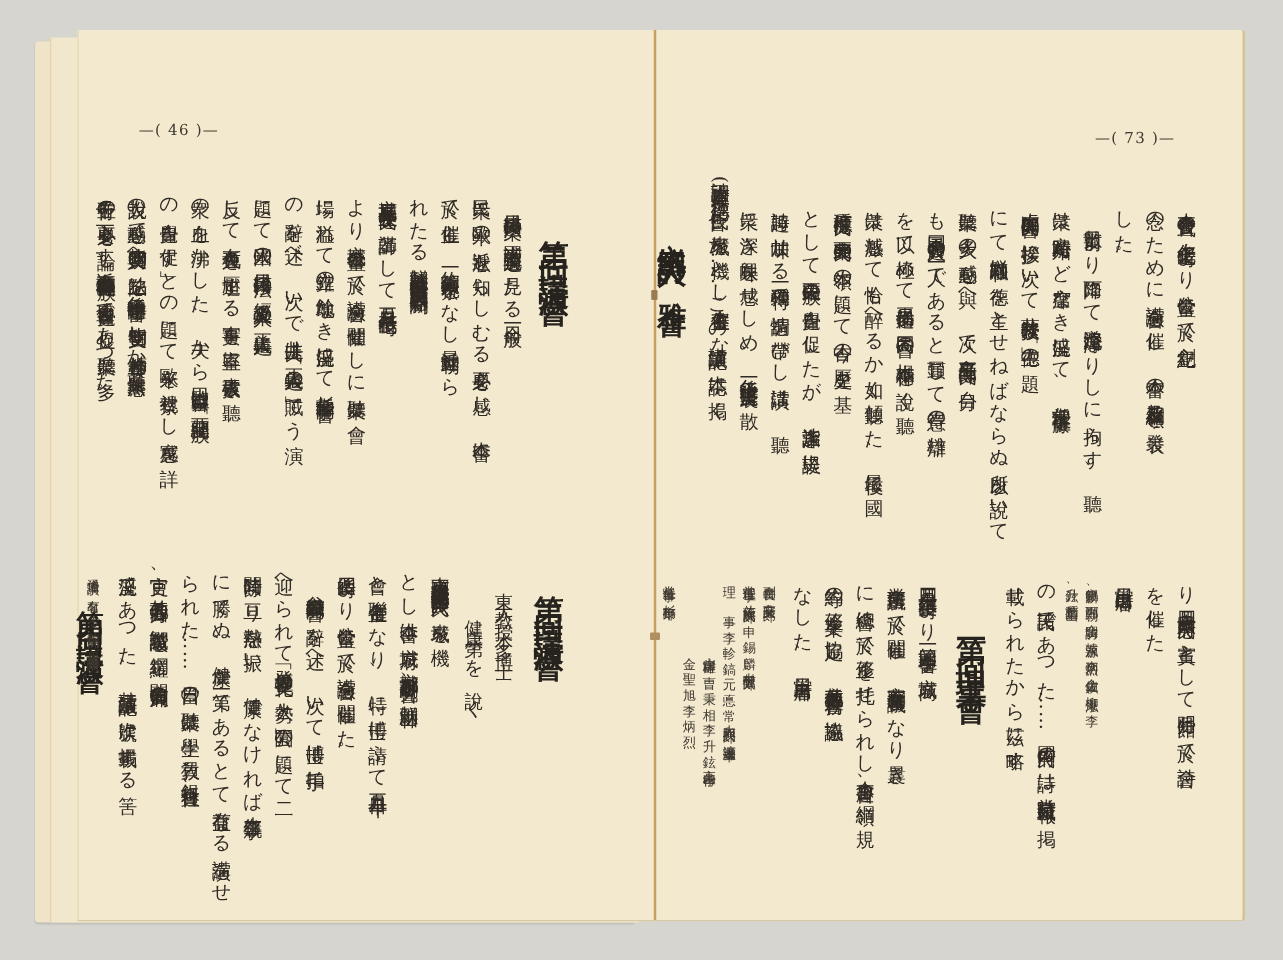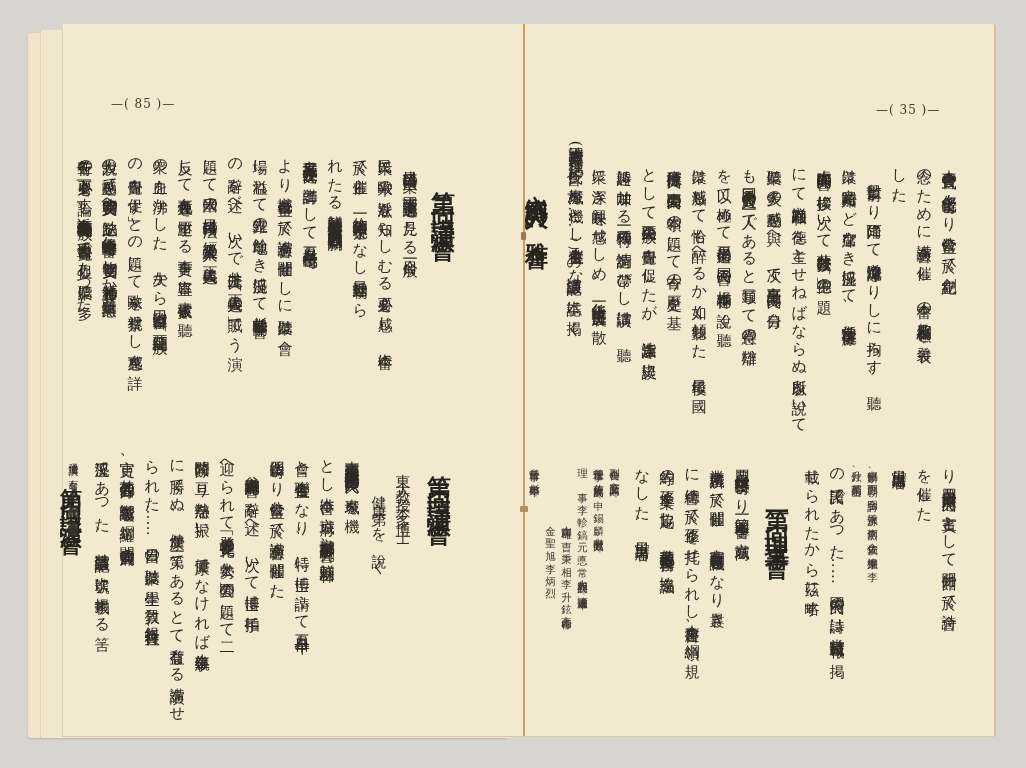--- a/index.html
+++ b/index.html
@@ -60,21 +60,21 @@
   }
   .mark { position:absolute; width:5px; height:8px; background:#9a7b55; border-radius:1px; }
 </style>
 </head>
 <body>
 
 <div class="sheet-under"></div>
 <div class="sheet-under2"></div>
 
 <div class="page page-left">
-  <div class="page-number" style="left:48px; top:73px;">—( 85 )—</div>
+  <div class="page-number" style="left:48px; top:73px;">—( 46 )—</div>
 
   <div class="heading" style="left:364px; top:148px;">第二回講演會</div>
 
   <div class="col" style="left:334px; top:135px;">排日移民法案の米國上下院通過を見たる今日一般</div>
   <div class="col" style="left:309px; top:124px;">民衆に歐米の近狀を知らしむる必要を感じ、本會に</div>
   <div class="col" style="left:284px; top:124px;">於て主催し、約一箇年歐米視察をなし最近歸朝せら</div>
   <div class="col" style="left:259px; top:124px;">れたる朝鮮總督府監察官山口安憲氏及大阪朝日新聞</div>
   <div class="col" style="left:234px; top:124px;">京城支局長井上收氏を講師として五月六日午後七時</div>
   <div class="col" style="left:209px; top:124px;">より京城公會堂に於て講演會を開催せしに聽衆は會</div>
   <div class="col" style="left:184px; top:124px;">場に溢れて立錐の餘地なき盛況にて杉常任幹事開會</div>
@@ -99,21 +99,21 @@
   <div class="col" style="left:126px; top:425px;">時間餘に亘り熱辯を振い、健康でなければ生存競爭</div>
   <div class="col" style="left:101px; top:425px;">に勝てぬ、健康か第一てあるとて有益なる講演をせ</div>
   <div class="col" style="left:76px; top:425px;">られた……當日の聽衆は學生、敎員、銀行會社員、</div>
   <div class="col" style="left:51px; top:425px;">官吏、其他各方面の智識階級を網羅し開會前滿員の</div>
   <div class="col" style="left:26px; top:425px;">盛況てあつた、其講演筆記は次號に掲載する筈</div>
 
   <div class="heading" style="left:-6px; top:446px; font-size:22px;">第四回講演會</div>
 </div>
 
 <div class="page page-right">
-  <div class="page-number" style="left:352px; top:79px;">—( 35 )—</div>
+  <div class="page-number" style="left:352px; top:79px;">—( 73 )—</div>
 
   <div class="col" style="left:412px; top:134px;">本會發會式の夕午後七時より公會堂に於て創立紀</div>
   <div class="col" style="left:387px; top:134px;">念のために講演會を催し、本會の趣旨及綱領を發表</div>
   <div class="col" style="left:362px; top:134px;">した。</div>
   <div class="col" style="left:337px; top:148px;">數日前より降雨にて道路泥濘なりしに拘らす、聽</div>
   <div class="col" style="left:312px; top:134px;">衆は定時前殆んど空席なき盛況にて、常任理事佐藤</div>
   <div class="col" style="left:287px; top:134px;">虎次郎氏開會の挨拶に次いて藤井敎授は「主德」の題</div>
   <div class="col" style="left:262px; top:134px;">にて內鮮融和は德を主とせねばならぬ所以を說いて</div>
   <div class="col" style="left:237px; top:134px;">聽衆に多大の感動を與へ、次て高島平三郎氏は自分</div>
   <div class="col" style="left:212px; top:134px;">も同民會發起人の一人であると冒頭して得意の雄辯</div>

